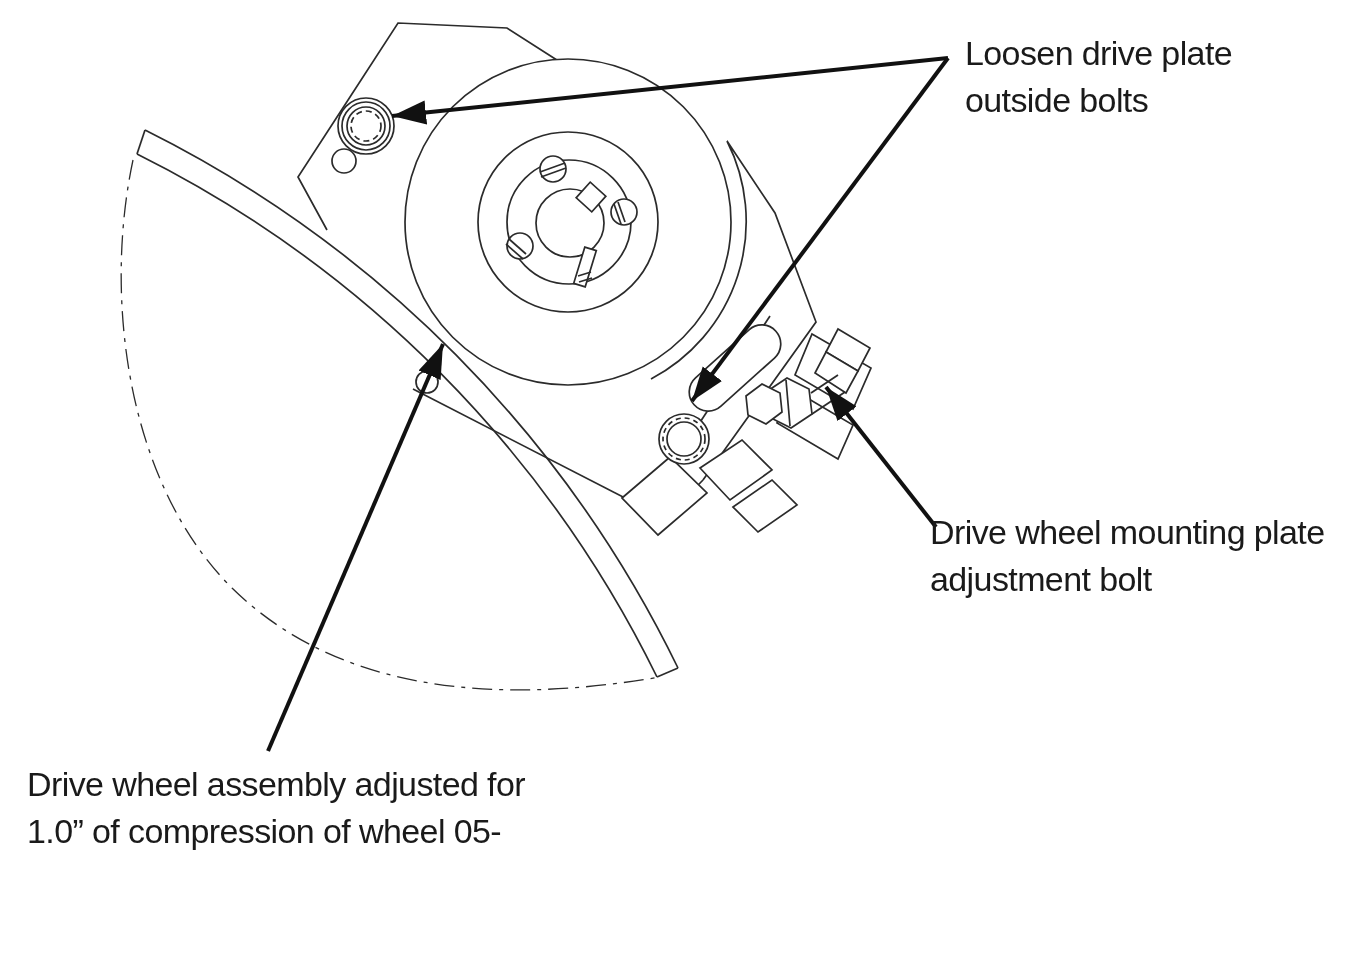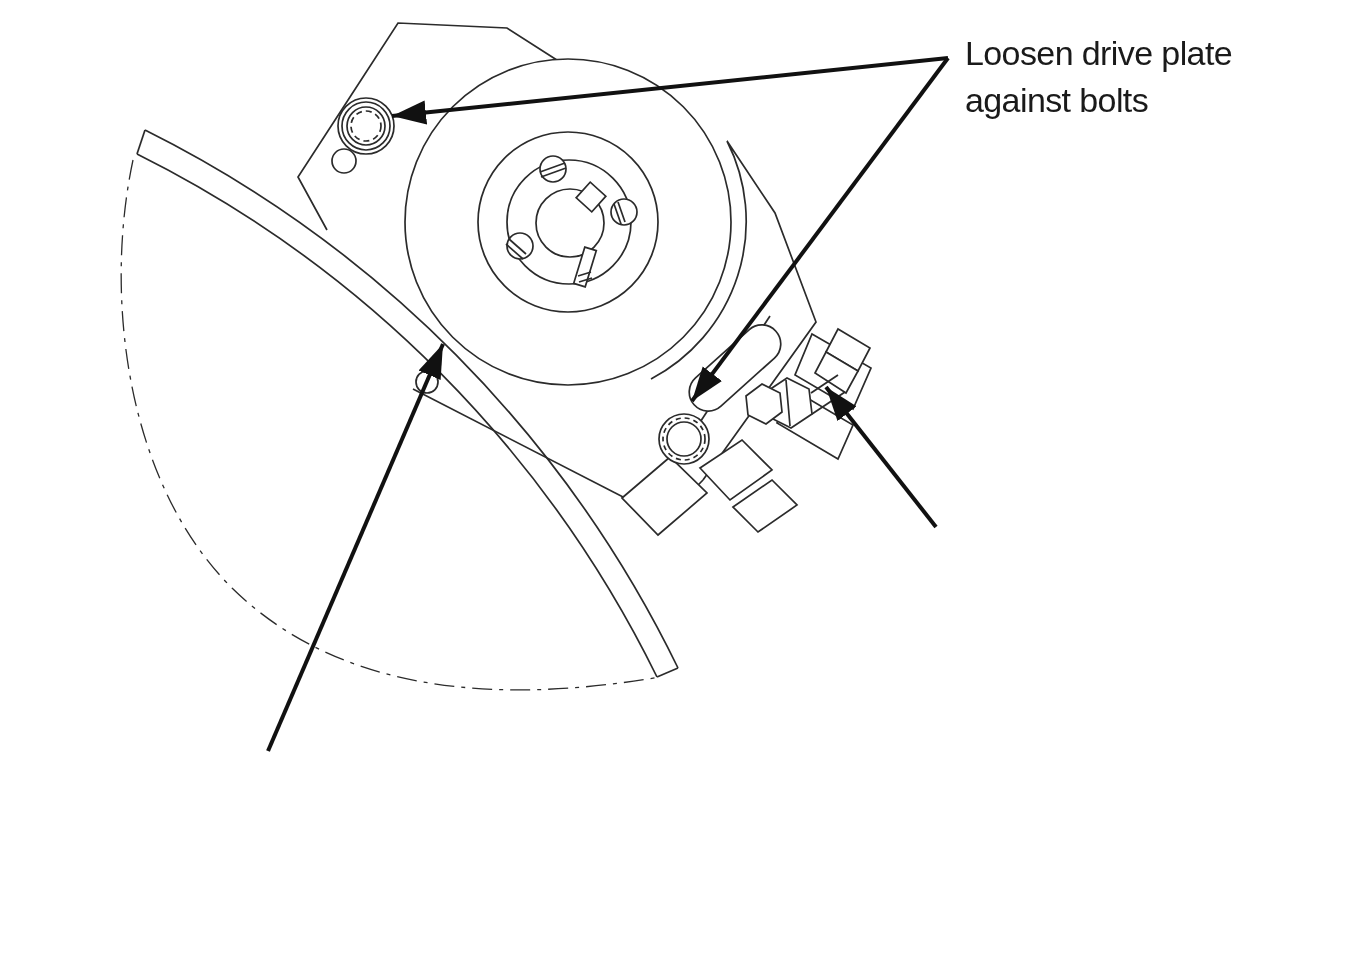--- a/index.html
+++ b/index.html
@@ -129,20 +129,26 @@
     <g stroke="#111111" stroke-width="4" fill="none">
       <line x1="948" y1="58" x2="392" y2="116" marker-end="url(#ah)"></line>
       <line x1="948" y1="58" x2="692" y2="401" marker-end="url(#ah)"></line>
       <line x1="936" y1="527" x2="826" y2="387" marker-end="url(#ah)"></line>
       <line x1="268" y1="751" x2="443" y2="344" marker-end="url(#ah)"></line>
     </g>
   </svg>
 
   <div class="callout" id="loosen-label">
     <span>Loosen drive plate</span>
-    <span>against bolts</span>
+    <span>outside bolts</span>
   </div>
 
+  <div class="callout" id="adjust-label">
+    <span>Drive wheel mounting plate</span>
+    <span>adjustment bolt</span>
+  </div>
 
   <div class="callout" id="compress-label">
+    <span>Drive wheel assembly adjusted for</span>
+    <span>1.0” of compression of wheel 05-</span>
   </div>
 
 </div>
 
 </body></html>

